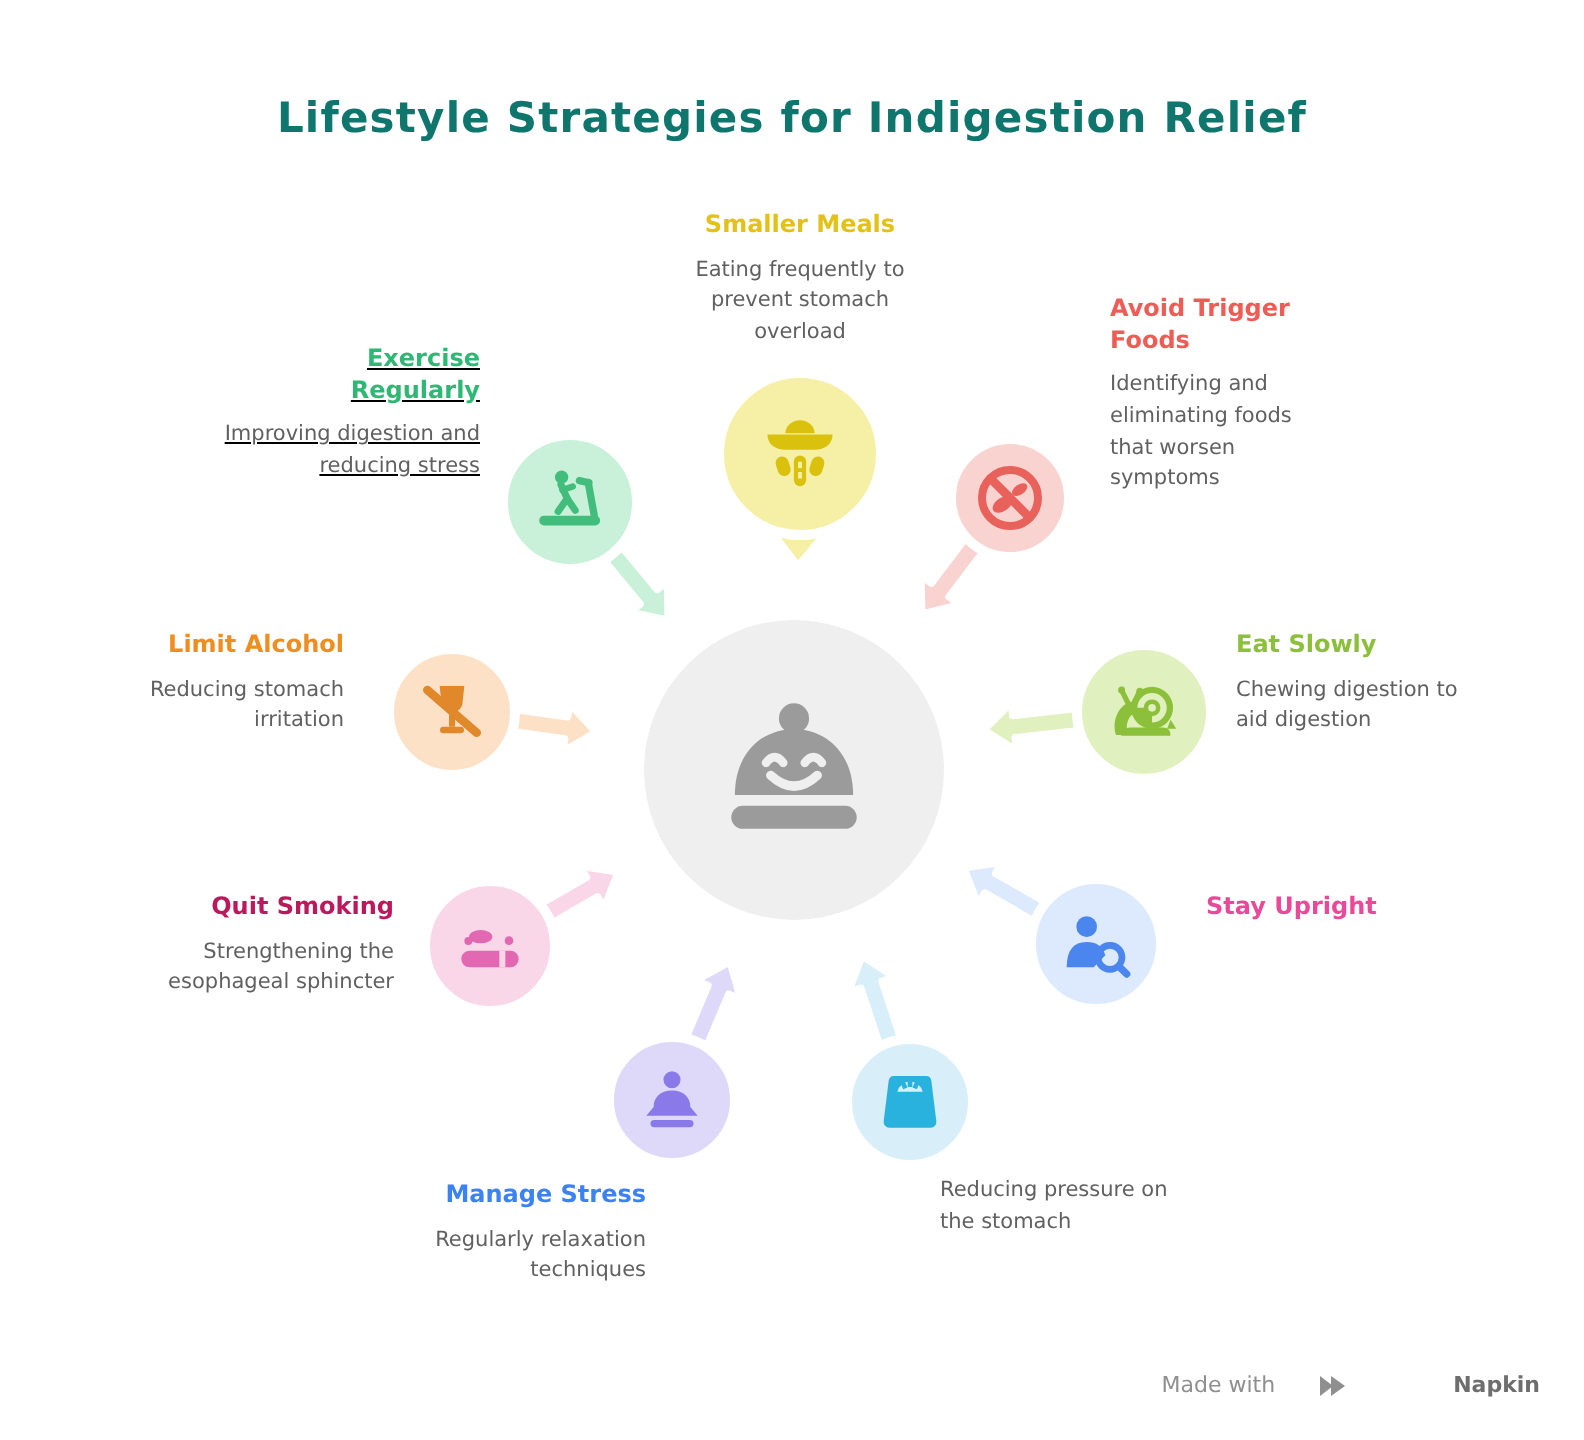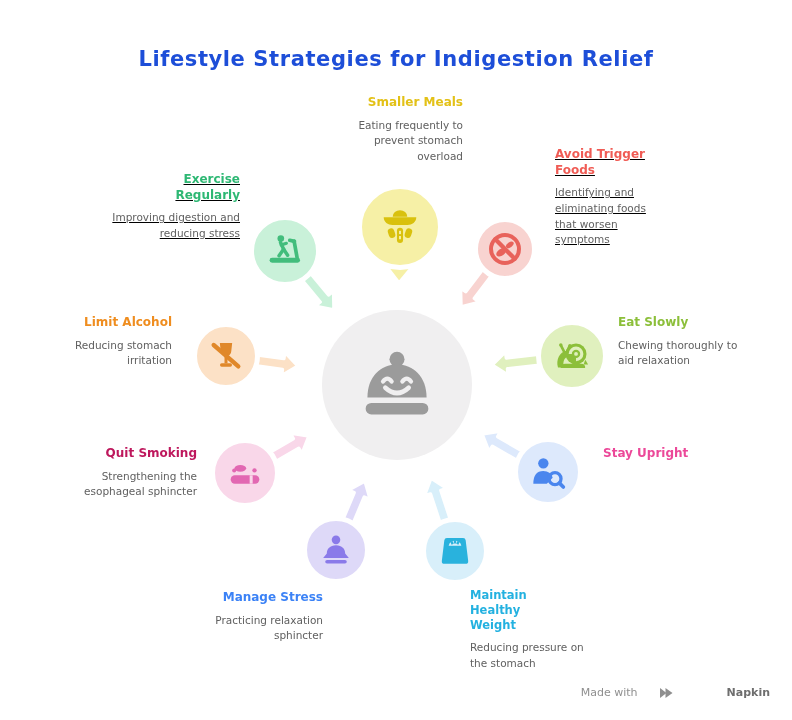--- a/index.html
+++ b/index.html
@@ -33,22 +33,22 @@
   #node-6{left:210px;top:438px;width:70px;height:70px;}
   #node-7{left:192px;top:322px;width:68px;height:68px;}
   #node-8{left:249px;top:215px;width:72px;height:72px;}
   
   .txt{position:absolute;z-index:3;}
   .txt .hd{font-size:12px;font-weight:800;line-height:1.3;margin-bottom:7px;}
   .txt .ds{font-size:10.5px;font-weight:500;line-height:1.5;color:#606060;}
   .center-al{text-align:center;}
   .left-al{text-align:left;}
   .right-al{text-align:right;}
-  #t0{left:337px;top:95px;width:126px;text-align:right;}
-  #t1{left:555px;top:147px;width:106px;text-decoration:underline;}
+  #t0{left:337px;top:105px;width:126px;}
+  #t1{left:555px;top:147px;width:106px;}
   #t1 .hd{width:92px;}
   #t2{left:618px;top:315px;width:130px;}
   #t3{left:603px;top:446px;width:132px;}
   #t4{left:470px;top:588px;width:120px;}
   #t4 .hd{width:96px;font-size:11.5px;}
   #t5{right:469px;top:590px;width:140px;}
   #t6{right:595px;top:446px;width:135px;}
   #t7{right:620px;top:315px;width:115px;}
   #t8{right:552px;top:172px;width:130px;text-decoration:underline;}
   #t8 .hd{width:80px;margin-left:auto;}
@@ -57,21 +57,21 @@
     position:absolute;right:22px;top:686px;z-index:3;
     display:flex;align-items:center;gap:22px;font-size:11px;color:#8f8f8f;
   }
   .watermark .brand{font-weight:700;color:#6e6e6e;padding-left:32px;}
 </style>
 </head>
 <body>
 
 <div class="stage">
 
-  <div class="title" style="color: #1d4ed8;">Lifestyle Strategies for Indigestion Relief</div>
+  <div class="title" style="color: #0f766e;">Lifestyle Strategies for Indigestion Relief</div>
 
   <svg id="arrows" width="792" height="720" viewBox="0 0 792 720">
       <path d="M393.0,229.9 L392.4,262.9 L383.4,262.7 L399.0,283.0 L415.4,263.3 L406.4,263.1 L407.0,230.1 Z" fill="#f6f0a6" stroke="#ffffff" stroke-width="3.5" stroke-linejoin="round"></path>
       <path d="M500.6,245.7 L465.7,291.7 L460.5,287.8 L461.0,307.0 L479.6,302.3 L474.4,298.4 L509.4,252.3 Z" fill="#f8d3d0" stroke="#ffffff" stroke-width="3.5" stroke-linejoin="round"></path>
       <path d="M571.4,350.5 L506.3,357.9 L505.6,351.4 L492.0,365.0 L508.2,375.2 L507.5,368.8 L572.6,361.5 Z" fill="#e0f0be" stroke="#ffffff" stroke-width="3.5" stroke-linejoin="round"></path>
       <path d="M550.7,467.2 L497.7,436.7 L501.0,431.1 L482.0,434.0 L489.0,451.9 L492.3,446.3 L545.3,476.8 Z" fill="#dde9fc" stroke="#ffffff" stroke-width="3.5" stroke-linejoin="round"></path>
       <path d="M460.2,549.3 L440.9,490.5 L447.1,488.5 L431.0,478.0 L424.3,496.0 L430.5,494.0 L449.8,552.7 Z" fill="#d8effa" stroke="#ffffff" stroke-width="3.5" stroke-linejoin="round"></path>
       <path d="M341.1,552.1 L364.3,497.0 L370.3,499.5 L365.0,481.0 L348.1,490.2 L354.1,492.7 L330.9,547.9 Z" fill="#ded9f8" stroke="#ffffff" stroke-width="3.5" stroke-linejoin="round"></path>
       <path d="M247.8,477.8 L298.8,448.3 L302.0,453.9 L309.0,436.0 L290.0,433.1 L293.3,438.7 L242.2,468.2 Z" fill="#f9d7e9" stroke="#ffffff" stroke-width="3.5" stroke-linejoin="round"></path>
       <path d="M225.2,361.4 L282.4,369.4 L281.5,375.8 L298.0,366.0 L284.8,352.1 L283.9,358.5 L226.8,350.6 Z" fill="#fce1c6" stroke="#ffffff" stroke-width="3.5" stroke-linejoin="round"></path>
@@ -189,35 +189,34 @@
     <div class="ds">Eating frequently to prevent stomach overload</div>
   </div>
 
   <div class="txt left-al" id="t1">
     <div class="hd" style="color: rgb(240, 92, 85);">Avoid Trigger Foods</div>
     <div class="ds">Identifying and eliminating foods that worsen symptoms</div>
   </div>
 
   <div class="txt left-al" id="t2">
     <div class="hd" style="color: rgb(140, 191, 58);">Eat Slowly</div>
-    <div class="ds">Chewing thoroughly to aid relaxation</div>
+    <div class="ds">Chewing digestion to aid digestion</div>
   </div>
 
   <div class="txt left-al" id="t3">
     <div class="hd" style="color: #ec4899;">Stay Upright</div>
   </div>
 
   <div class="txt left-al" id="t4">
-    <div class="hd" style="color: rgb(35, 177, 224);">Maintain Healthy Weight</div>
     <div class="ds">Reducing pressure on the stomach</div>
   </div>
 
   <div class="txt right-al" id="t5">
     <div class="hd" style="color: #3b82f6;">Manage Stress</div>
-    <div class="ds">Practicing relaxation sphincter</div>
+    <div class="ds">Regularly relaxation techniques</div>
   </div>
 
   <div class="txt right-al" id="t6">
     <div class="hd" style="color: #be185d;">Quit Smoking</div>
     <div class="ds">Strengthening the esophageal sphincter</div>
   </div>
 
   <div class="txt right-al" id="t7">
     <div class="hd" style="color: rgb(239, 141, 31);">Limit Alcohol</div>
     <div class="ds">Reducing stomach irritation</div>

